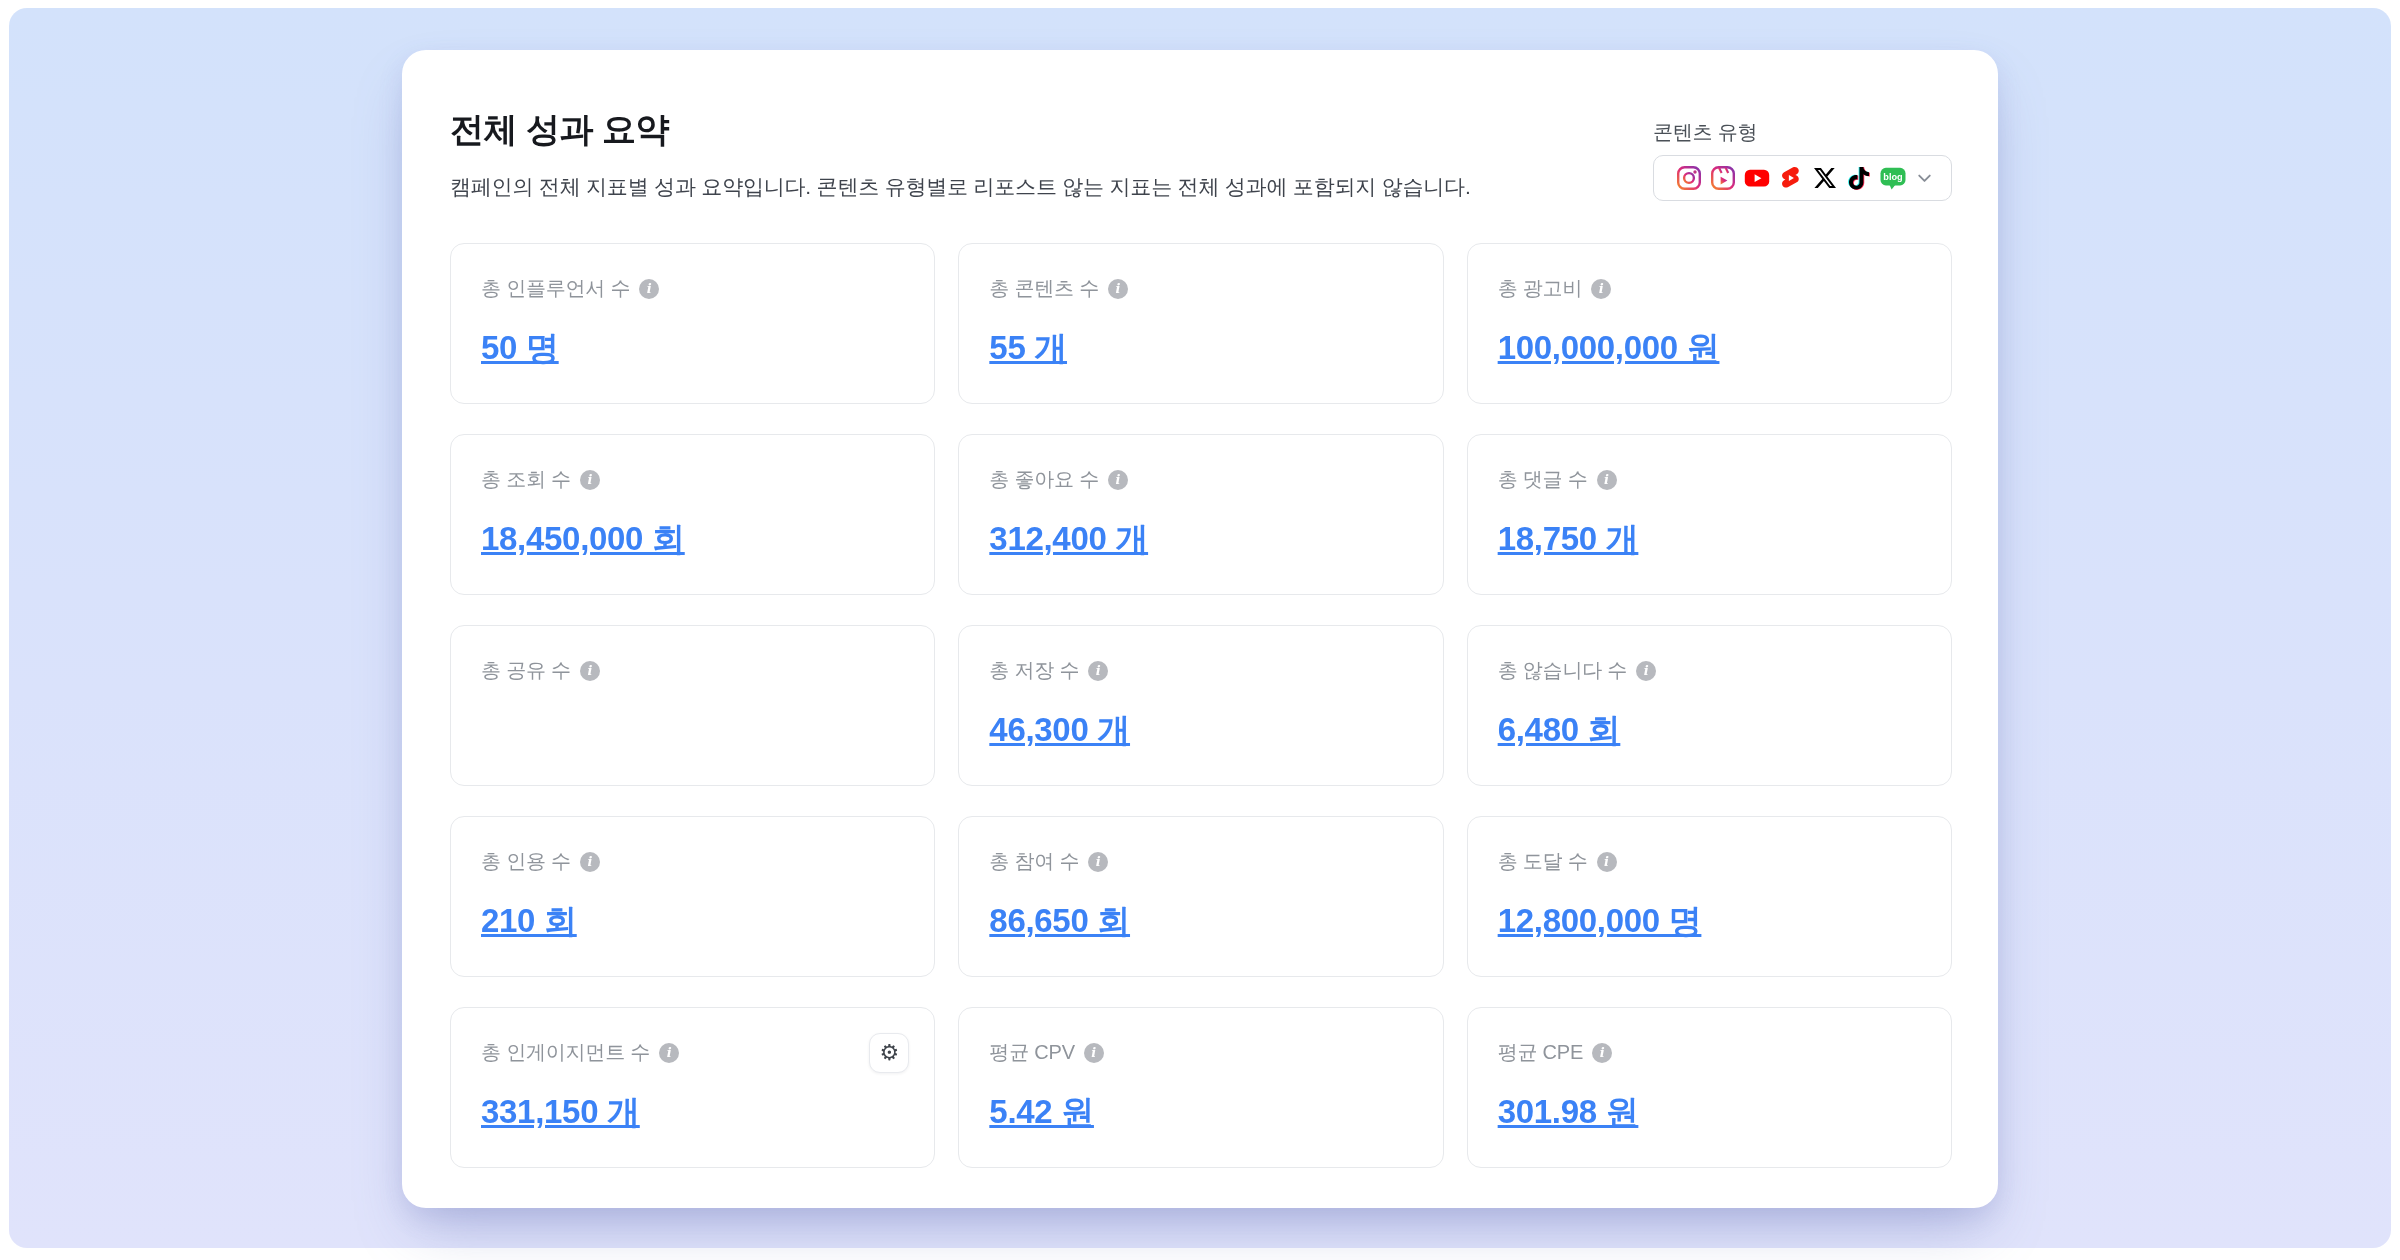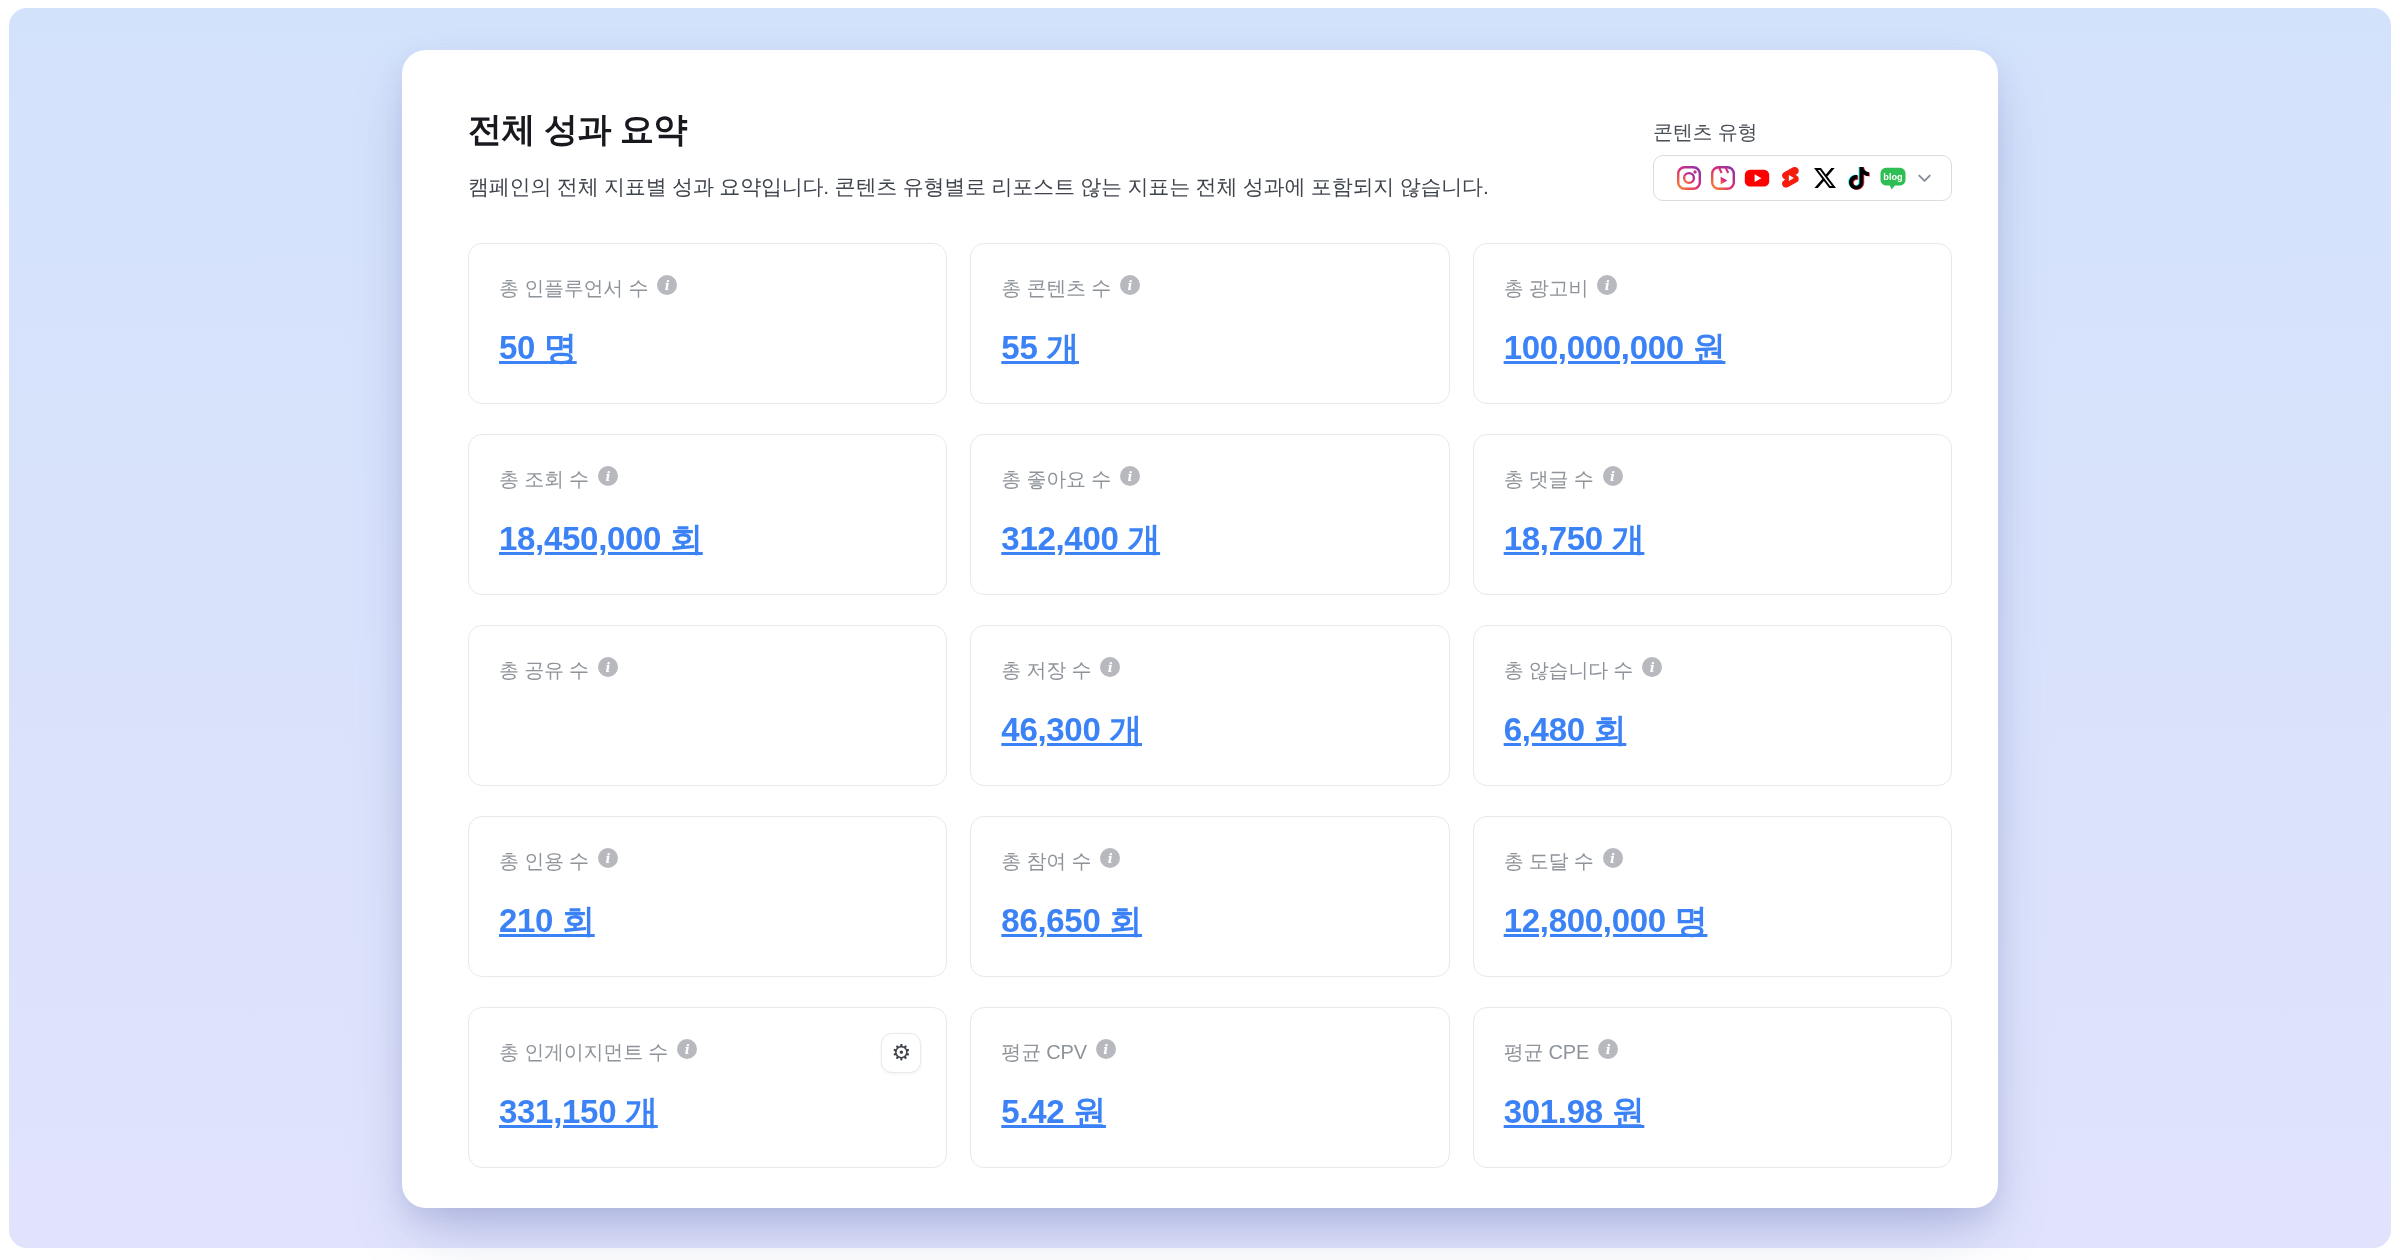--- a/index.html
+++ b/index.html
@@ -9,21 +9,21 @@
   .bg {
     position:absolute; left:9px; top:8px; right:9px; bottom:12px;
     border-radius:18px;
     background:linear-gradient(180deg,#d3e2fb 0%,#dae2fb 55%,#e0e3fb 100%);
   }
 
   .panel {
     position:absolute; left:402px; top:50px; width:1596px; height:1158px;
     background:#ffffff; border-radius:24px;
     box-shadow:0 30px 60px -15px rgba(100,112,180,.38), 0 10px 24px rgba(110,120,190,.16);
-    padding:58px 46px 48px 66px;
+    padding:58px 46px 48px 48px;
   }
 
   .panel-header { display:flex; justify-content:space-between; align-items:flex-start; }
 
   .page-title {
     font-size:34px; font-weight:700; color:#17191e; letter-spacing:-.5px; line-height:1.25;
   }
   .page-desc {
     margin-top:21px; font-size:21px; color:#3e434c; letter-spacing:-.2px; line-height:1.4;
   }
@@ -42,21 +42,21 @@
   .grid {
     margin-top:42px;
     display:grid; grid-template-columns:repeat(3,1fr);
     gap:30px 23px;
   }
   .card {
     position:relative; height:161px;
     background:#fff; border:1px solid #e7e9ec; border-radius:14px;
     padding:31px 30px;
   }
-  .card-label-row { display:flex; gap:9px; }
+  .card-label-row { display:flex; align-items:center; gap:9px; }
   .card-label { font-size:20px; color:#8f949b; letter-spacing:-.2px; white-space:nowrap; }
   .info-dot {
     width:20px; height:20px; border-radius:50%; background:#b7b9be; color:#fff;
     display:inline-flex; align-items:center; justify-content:center;
     font-size:13px; font-weight:700; font-style:italic;
     font-family:"DejaVu Serif","Liberation Serif",serif;
     flex:0 0 auto; cursor:pointer; line-height:1;
   }
   .card-value {
     margin-top:24px; font-size:33px; font-weight:600; color:#3b82f6; letter-spacing:-.3px;text-decoration:underline;

